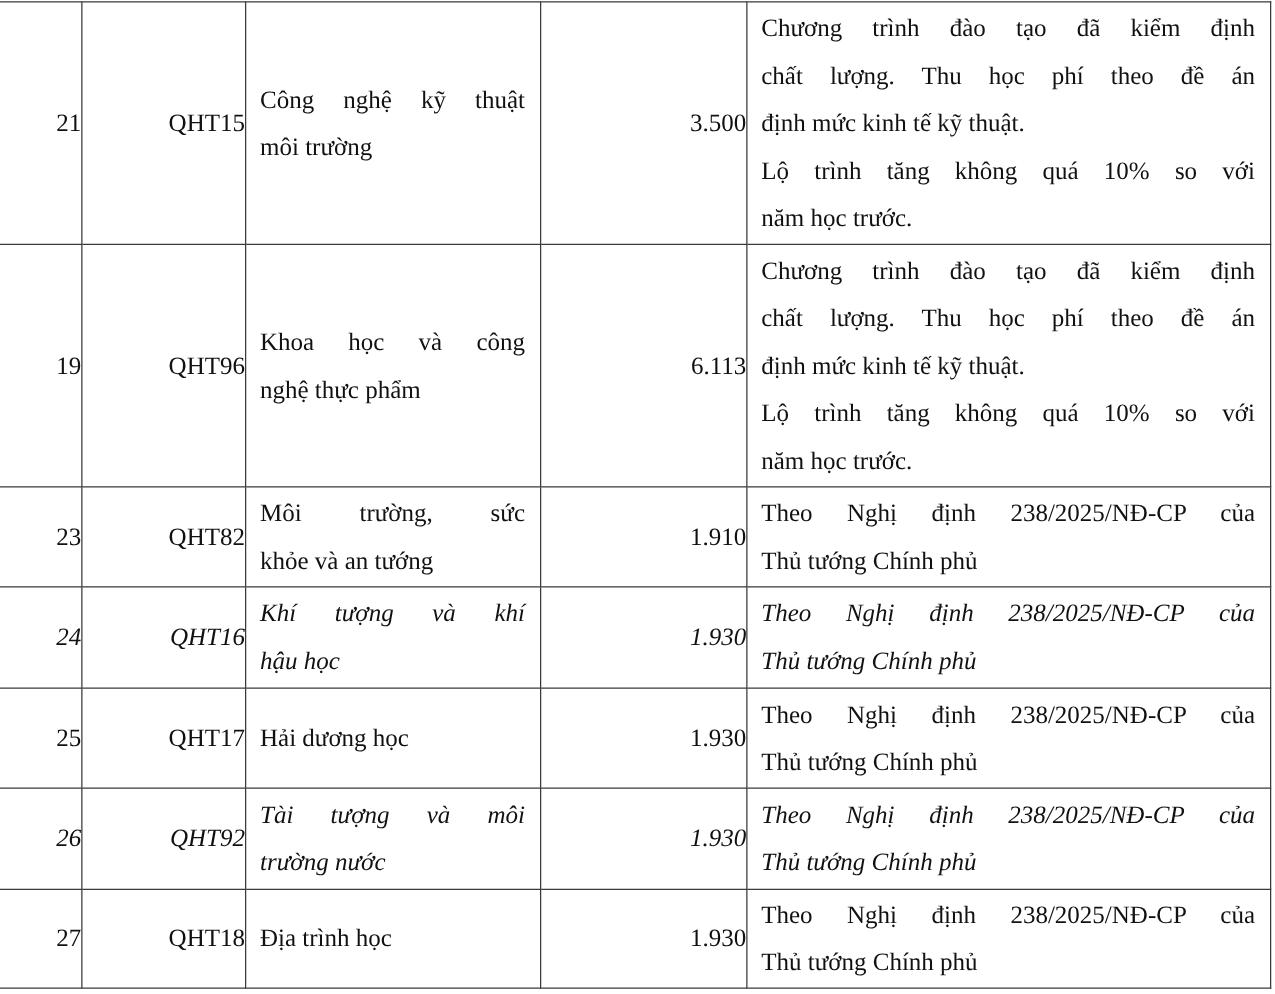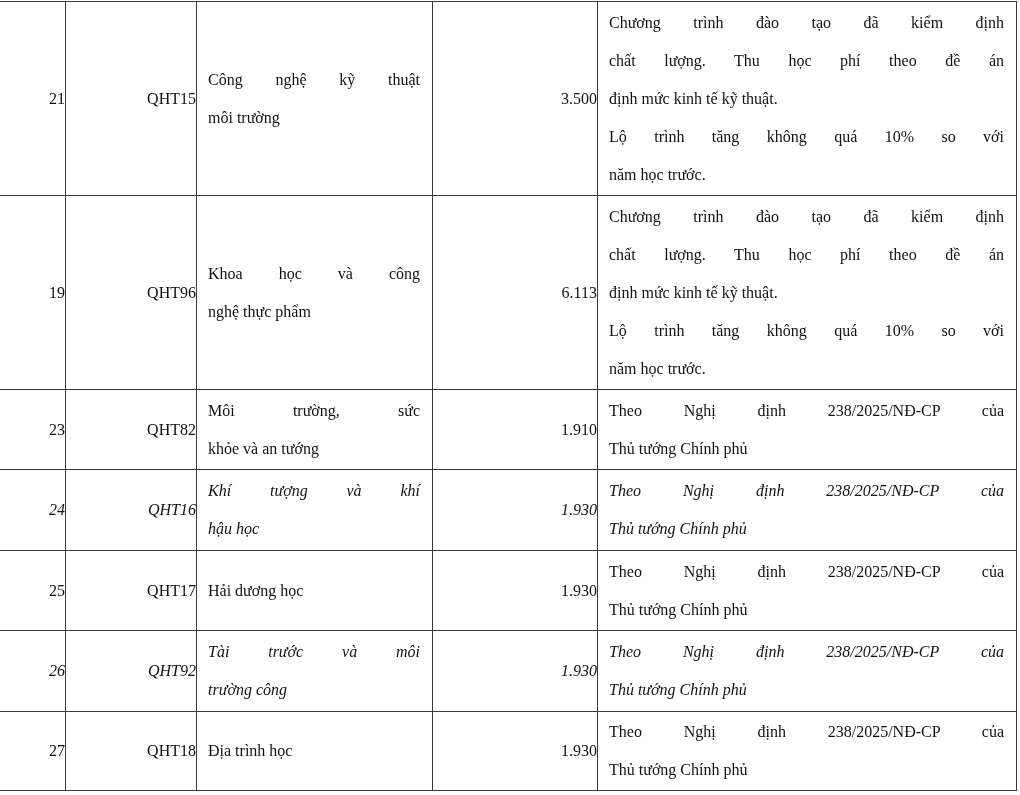--- a/index.html
+++ b/index.html
@@ -5,21 +5,21 @@
   html, body { margin: 0; padding: 0; background: #ffffff; }
   body { width: 1020px; height: 795px; overflow: hidden; position: relative; font-family: "Liberation Serif", "DejaVu Serif", serif; color: #111; }
   table.fees {
     position: absolute; left: -2px; top: 1px;
     border-collapse: collapse;
     table-layout: fixed;
     width: 1018px;
   }
   table.fees td {
     border: 1.5px solid #3a3a3a;
-    font-size: 16px;
+    font-size: 20px;
     line-height: 38px;
     vertical-align: middle;
     padding: 0;
   }
   col.c-stt { width: 67px; }
   col.c-code { width: 131px; }
   col.c-name { width: 236px; }
   col.c-fee { width: 165px; }
   col.c-note { width: 419px; }
   td.stt, td.code, td.fee { text-align: right; }
@@ -119,22 +119,22 @@
       <td class="note">
         <span class="note-line">Theo Nghị định 238/2025/NĐ-CP của</span>
         <span class="note-line last">Thủ tướng Chính phủ</span>
       </td>
     </tr>
 
     <tr class="r-b">
       <td class="stt">26</td>
       <td class="code">QHT92</td>
       <td class="name">
-        <span class="name-line">Tài trước và môi</span>
-        <span class="name-line last">trường công</span>
+        <span class="name-line">Tài tượng và môi</span>
+        <span class="name-line last">trường nước</span>
       </td>
       <td class="fee">1.930</td>
       <td class="note">
         <span class="note-line">Theo Nghị định 238/2025/NĐ-CP của</span>
         <span class="note-line last">Thủ tướng Chính phủ</span>
       </td>
     </tr>
 
     <tr class="r-c">
       <td class="stt">27</td>

